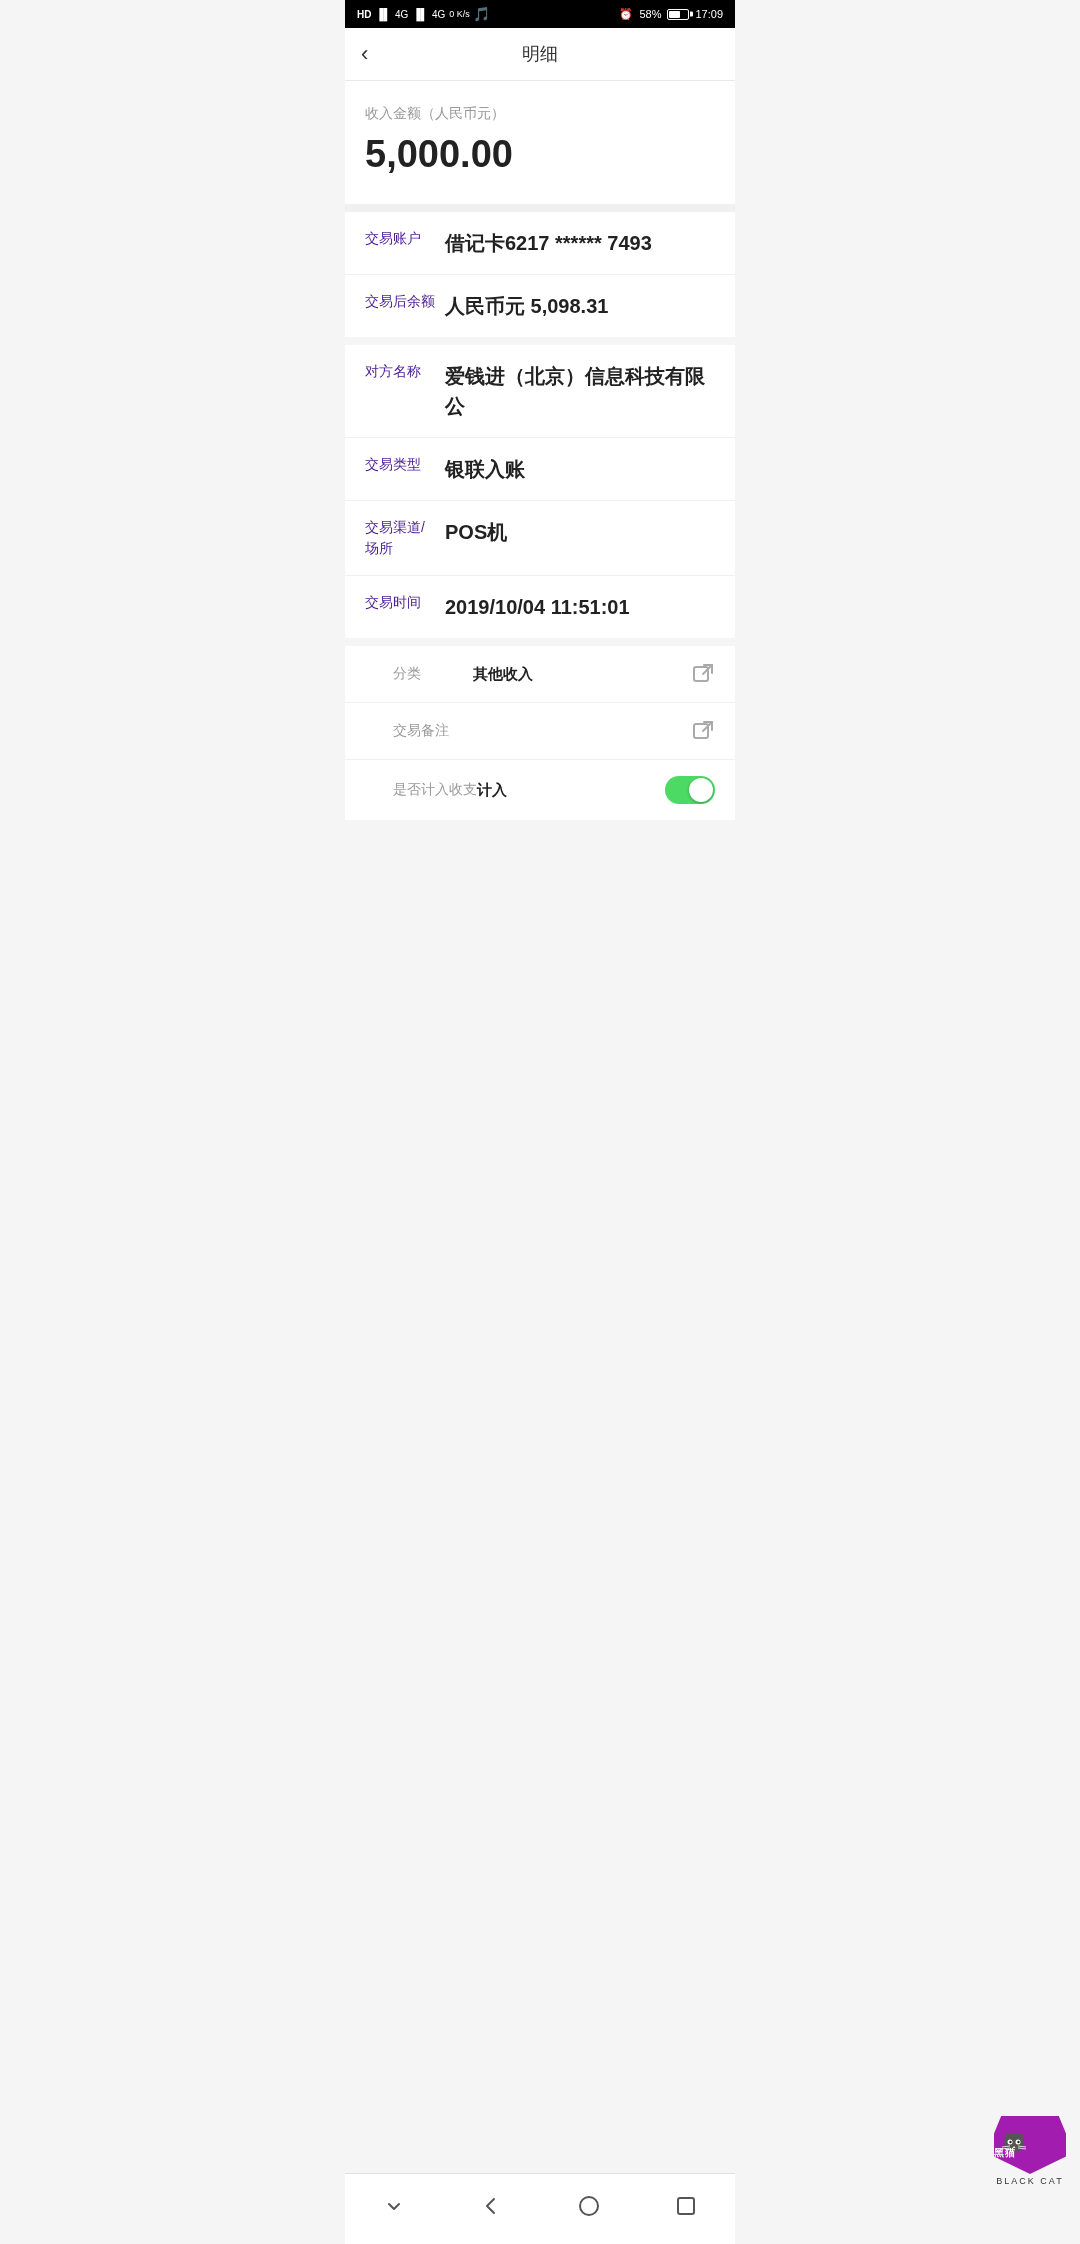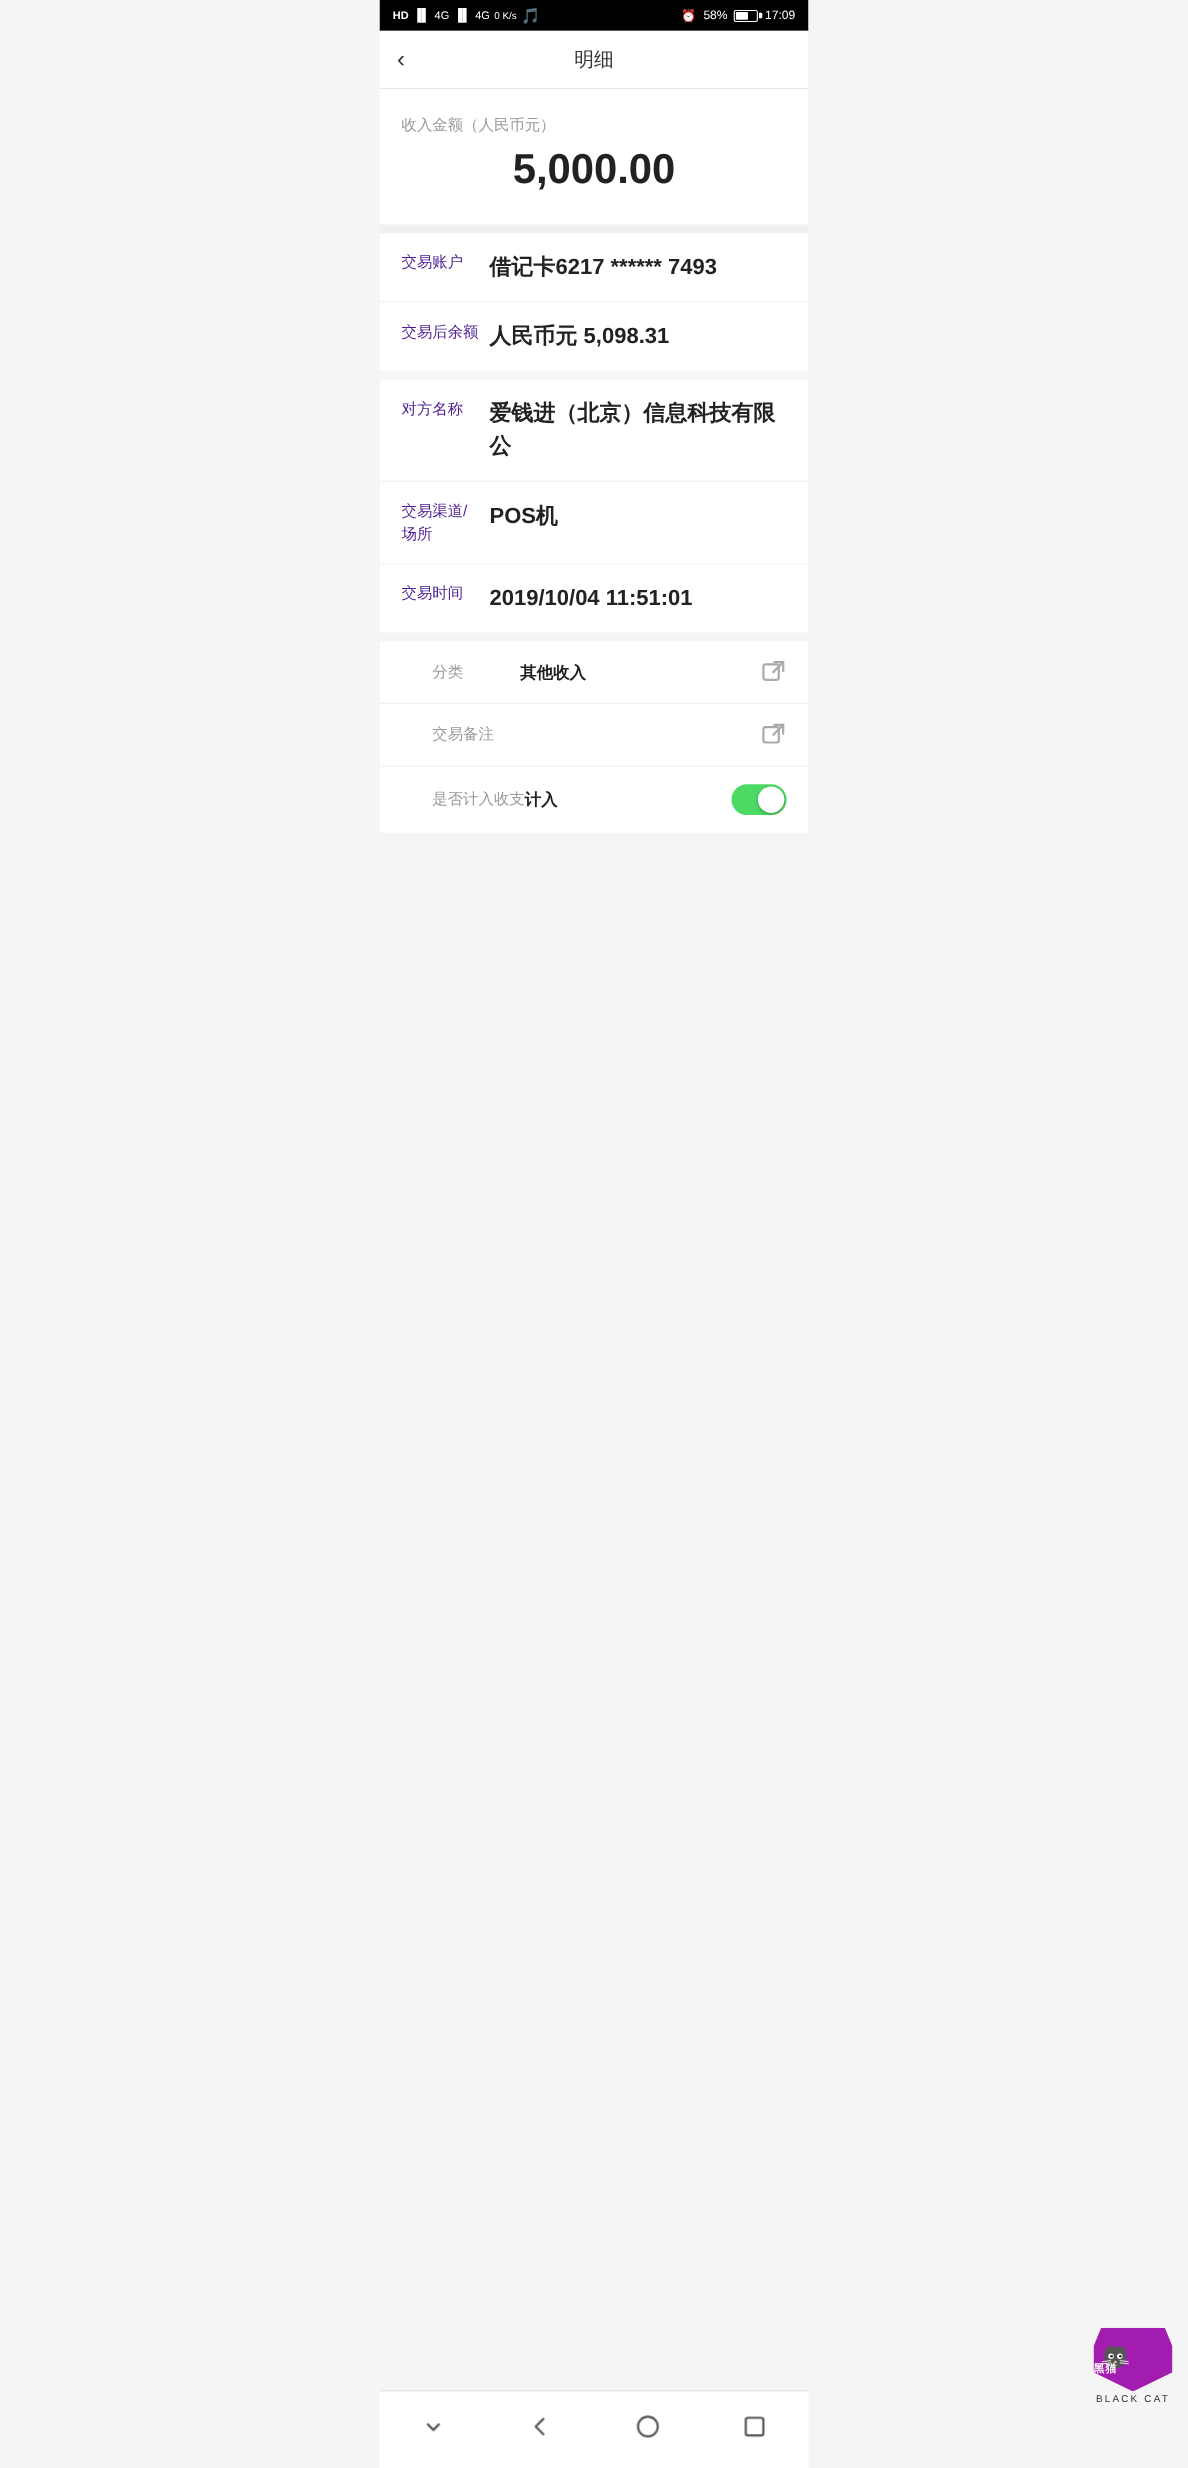--- a/index.html
+++ b/index.html
@@ -67,21 +67,21 @@
     
     .amount-section {
       background: #fff;
       padding: 24px 20px 28px;
       border-bottom: 8px solid #f0f0f0;
     }
     .amount-label {
       font-size: 14px; color: #999; margin-bottom: 10px;
     }
     .amount-value {
-      font-size: 38px; font-weight: 700; color: #222; text-align: center;
+      font-size: 38px; font-weight: 700; color: #222;
     }
 
     
     .detail-section {
       background: #fff;
       margin-bottom: 8px;
     }
     .detail-row {
       display: flex;
       align-items: flex-start;
@@ -244,20 +244,24 @@
   </div>
 </div>
 
 <div class="detail-section">
 
   <div class="detail-row">
     <span class="detail-label">对方名称</span>
     <span class="detail-value">爱钱进（北京）信息科技有限公</span>
   </div>
 
+  <div class="detail-row">
+    <span class="detail-label">交易类型</span>
+    <span class="detail-value">银联入账</span>
+  </div>
 
   <div class="detail-row">
     <span class="detail-label" style="white-space:pre-line;">交易渠道/
 场所</span>
     <span class="detail-value">POS机</span>
   </div>
 
 
   <div class="detail-row">
     <span class="detail-label">交易时间</span>

